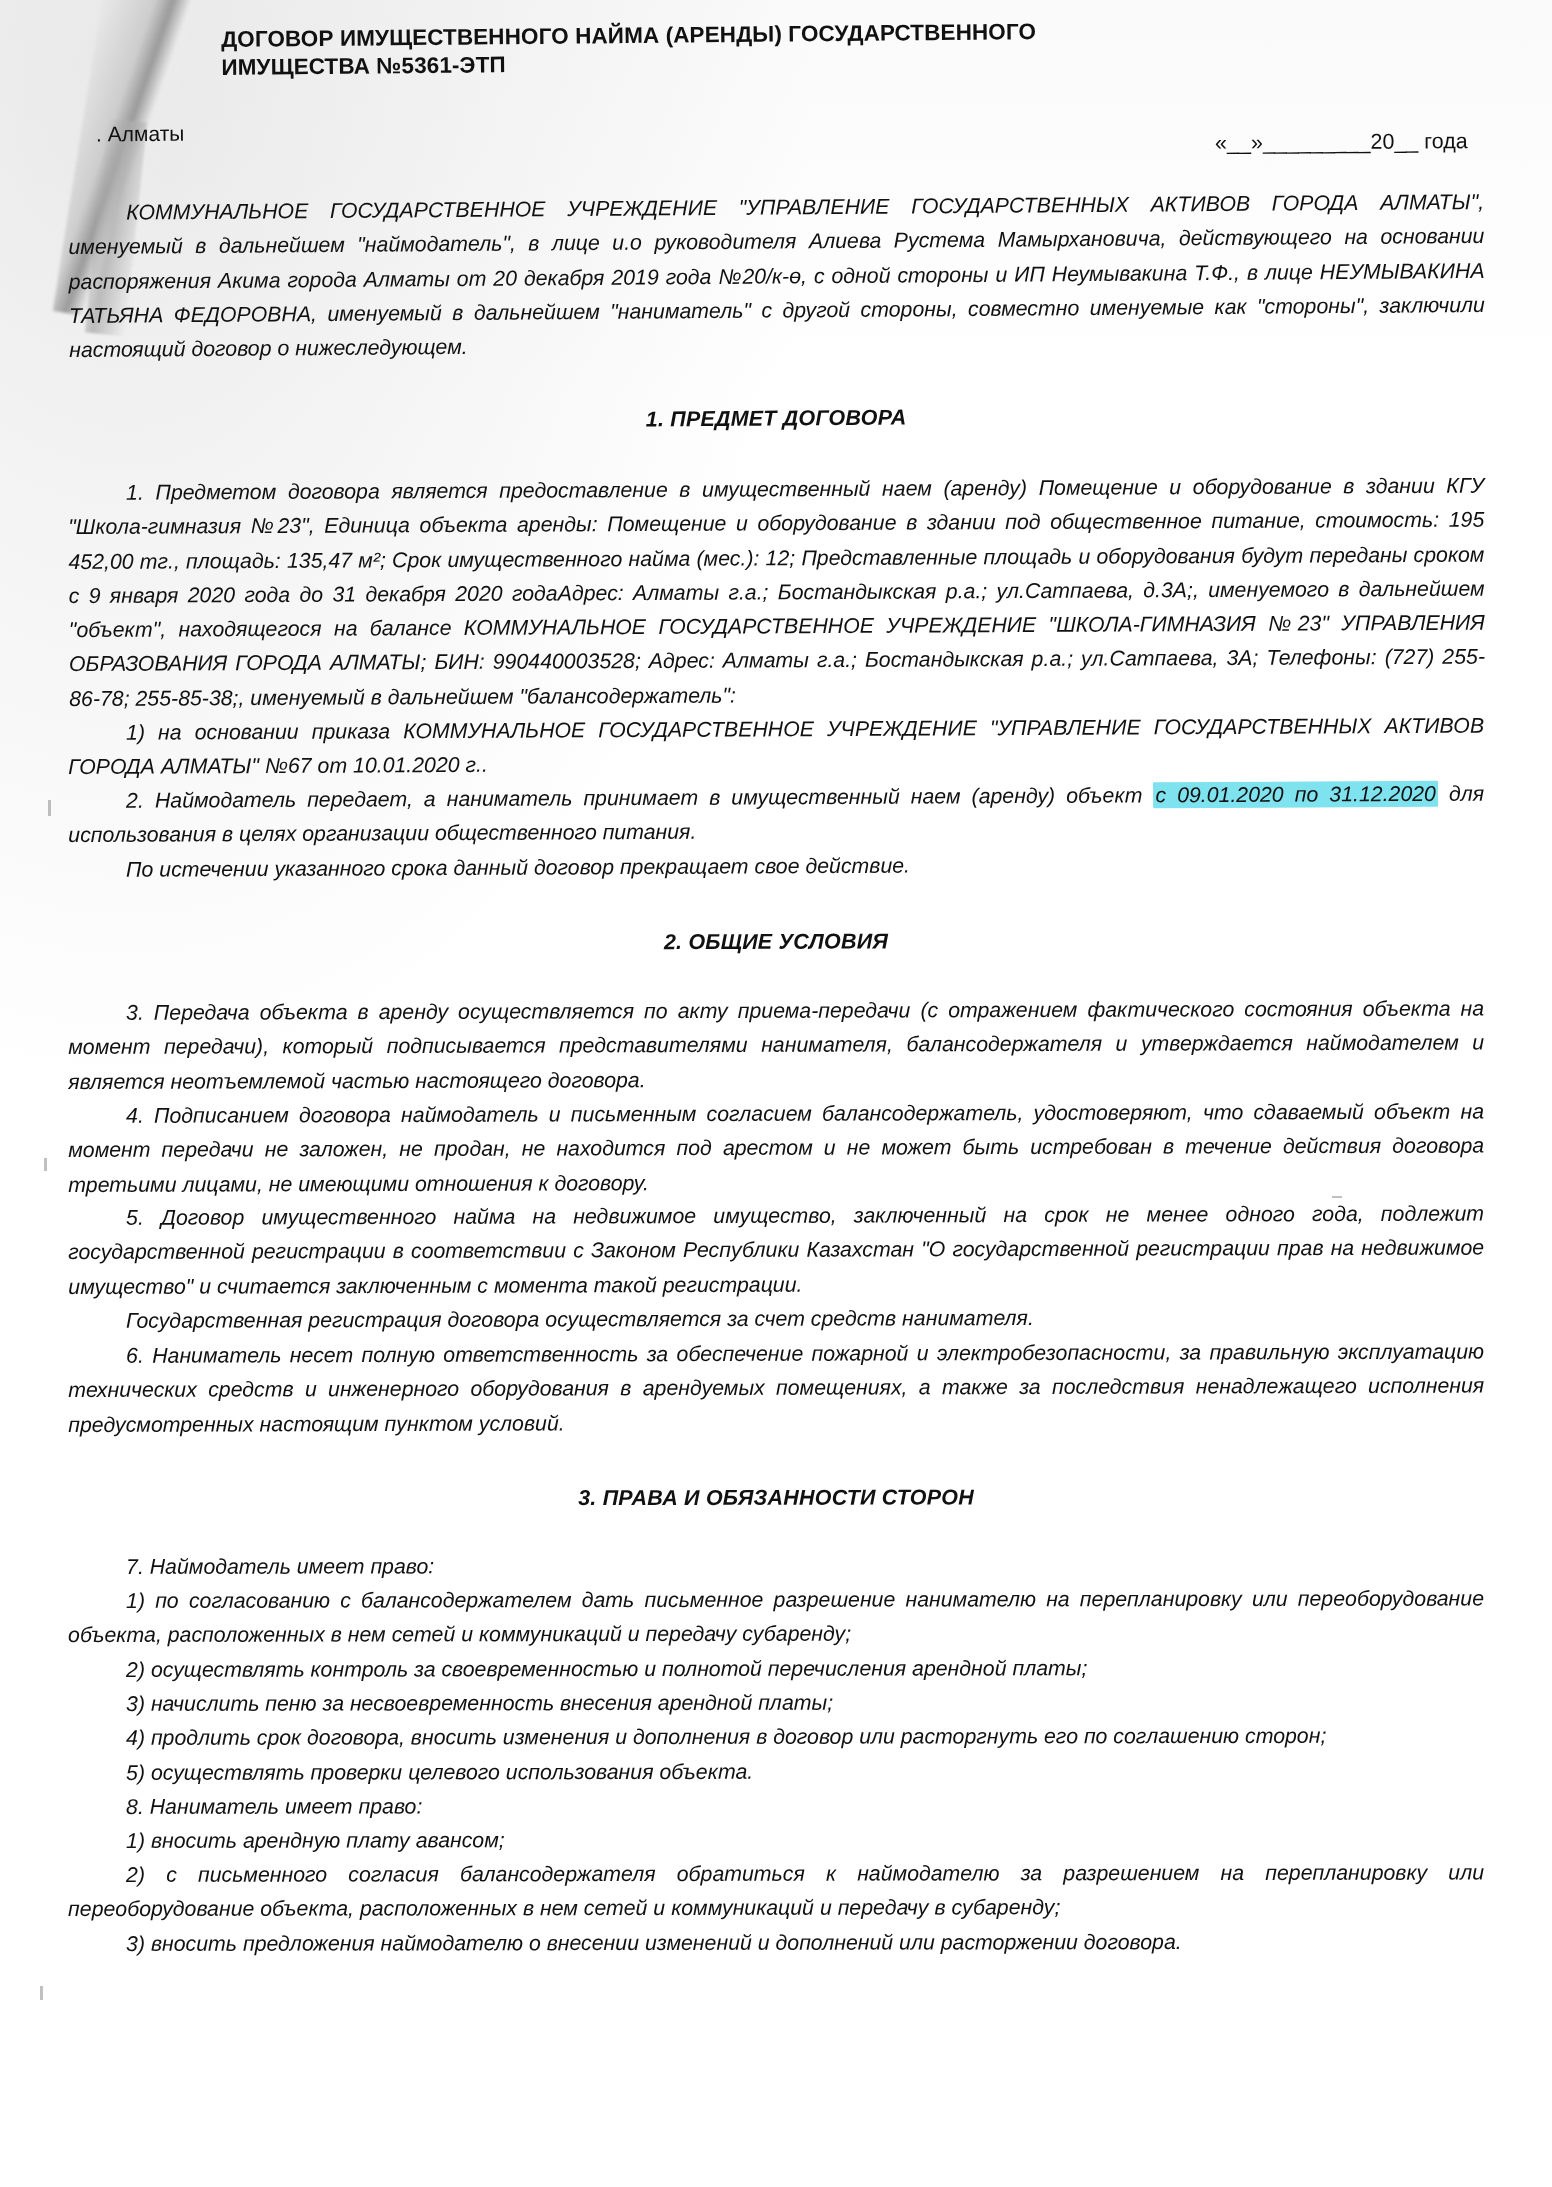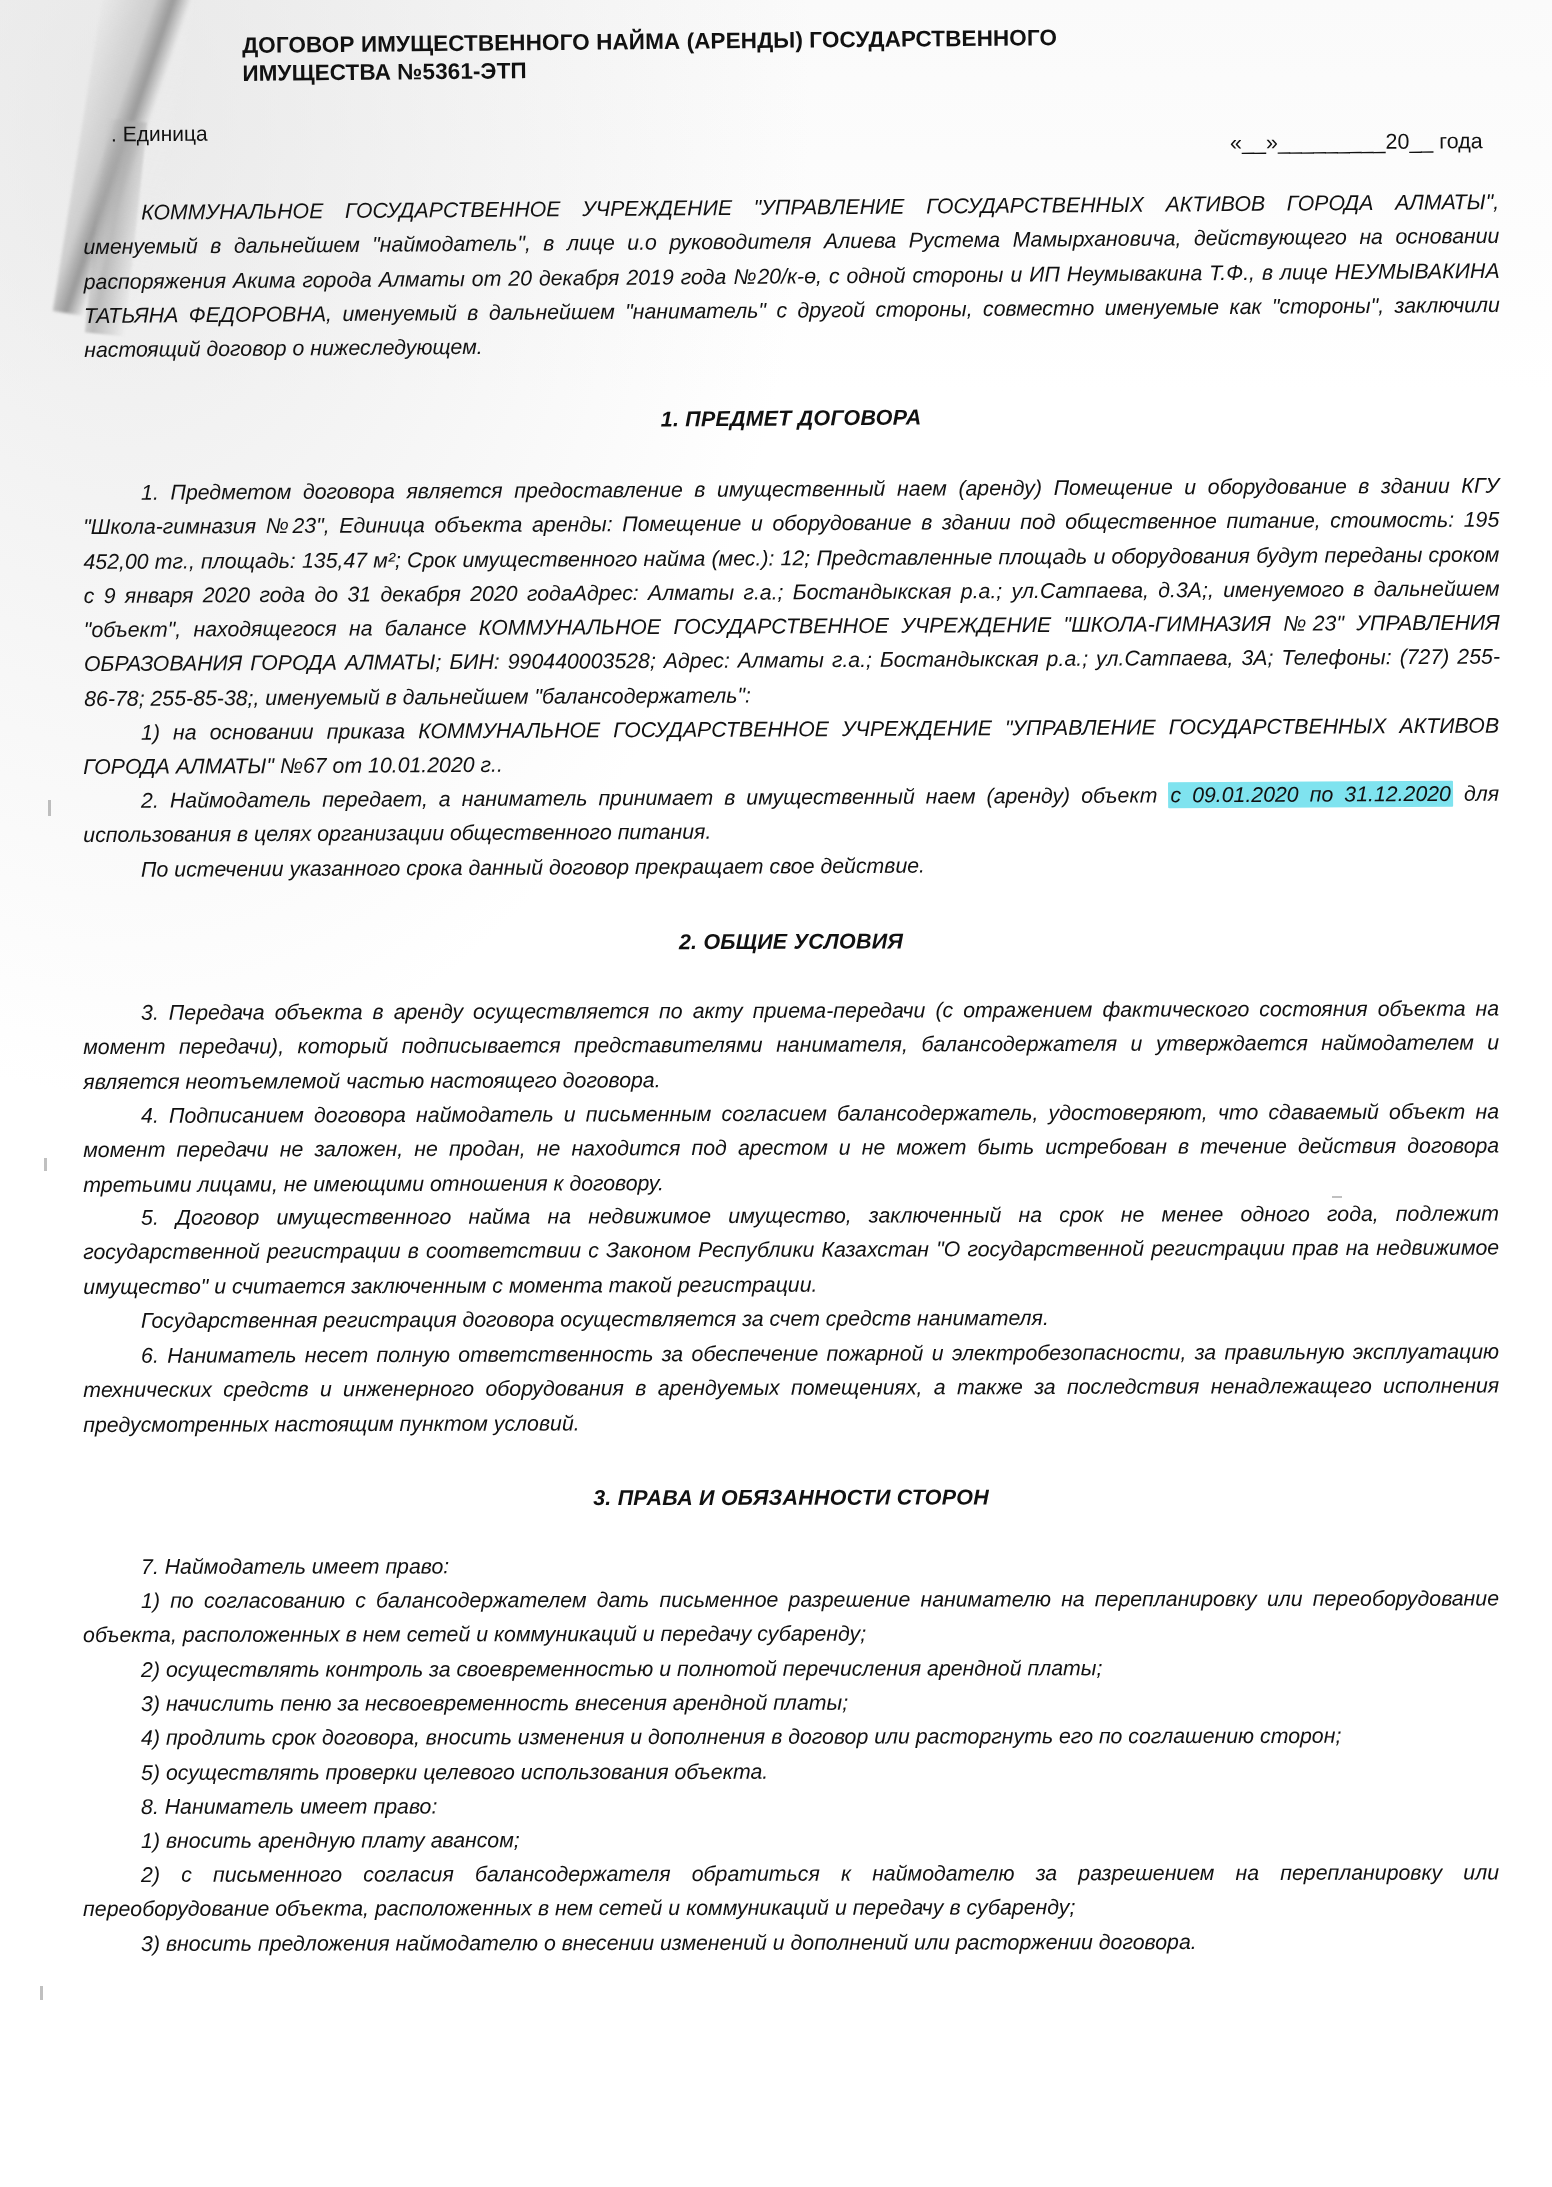--- a/index.html
+++ b/index.html
@@ -68,24 +68,24 @@
   .speck {
     position: absolute;
     background: #8d8d8d;
     opacity: .55;
     pointer-events: none;
   }
 
   
   .content {
     position: absolute;
-    left: 15px;
+    left: 0;
     top: 0;
     width: 1231px;
-    padding: 12px;
+    padding: 6px;
   }
 
   .doc-title {
     margin: 22px 0 0 0;
     padding: 0 60px 0 215px;
     font-size: 22.5px;
     font-weight: bold;
     letter-spacing: .1px;
     line-height: 1.25;
     transform: rotate(-0.55deg);
@@ -165,21 +165,21 @@
 
   <div class="speck" style="left:48px;  top:800px;  width:3px;  height:16px;"></div>
   <div class="speck" style="left:44px;  top:1158px; width:3px;  height:13px;"></div>
   <div class="speck" style="left:40px;  top:1986px; width:3px;  height:14px;"></div>
   <div class="speck" style="left:1332px;top:1196px; width:10px; height:2px;"></div>
 
   <div class="content">
 
     <h1 class="doc-title">ДОГОВОР ИМУЩЕСТВЕННОГО НАЙМА (АРЕНДЫ) ГОСУДАРСТВЕННОГО ИМУЩЕСТВА №5361-ЭТП</h1>
 
-    <div class="city-line">. Единица</div>
+    <div class="city-line">. Алматы</div>
 
     <div class="date-line">«__»_________20__ года</div>
 
     <div class="body-block">
 
       <p class="para ind skew-a">КОММУНАЛЬНОЕ ГОСУДАРСТВЕННОЕ УЧРЕЖДЕНИЕ "УПРАВЛЕНИЕ ГОСУДАРСТВЕННЫХ АКТИВОВ ГОРОДА АЛМАТЫ", именуемый в дальнейшем "наймодатель", в лице и.о руководителя Алиева Рустема Мамырхановича, действующего на основании распоряжения Акима города Алматы от 20 декабря 2019 года №20/к-ө, с одной стороны и ИП Неумывакина Т.Ф., в лице НЕУМЫВАКИНА ТАТЬЯНА ФЕДОРОВНА, именуемый в дальнейшем "наниматель" с другой стороны, совместно именуемые как "стороны", заключили настоящий договор о нижеследующем.</p>
 
       <div class="sp-l"></div>
 
       <p class="heading skew-a">1. ПРЕДМЕТ ДОГОВОРА</p>

